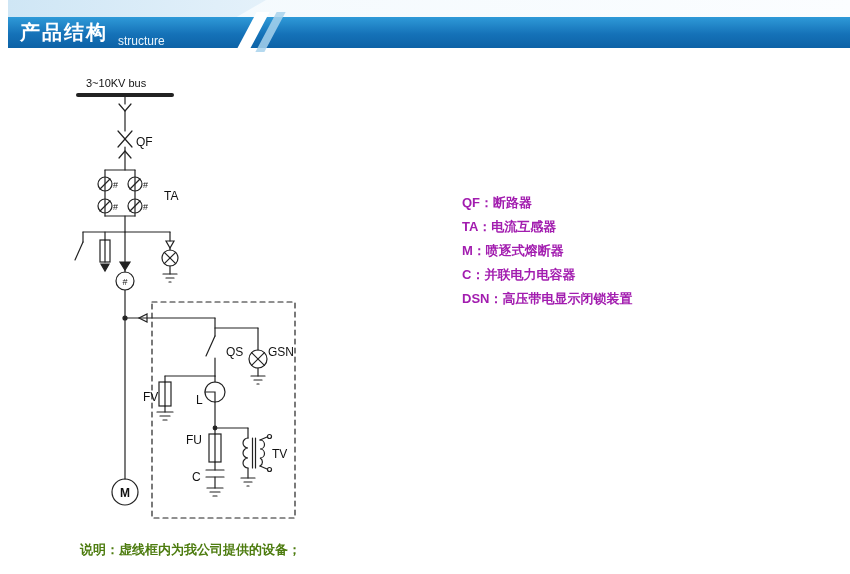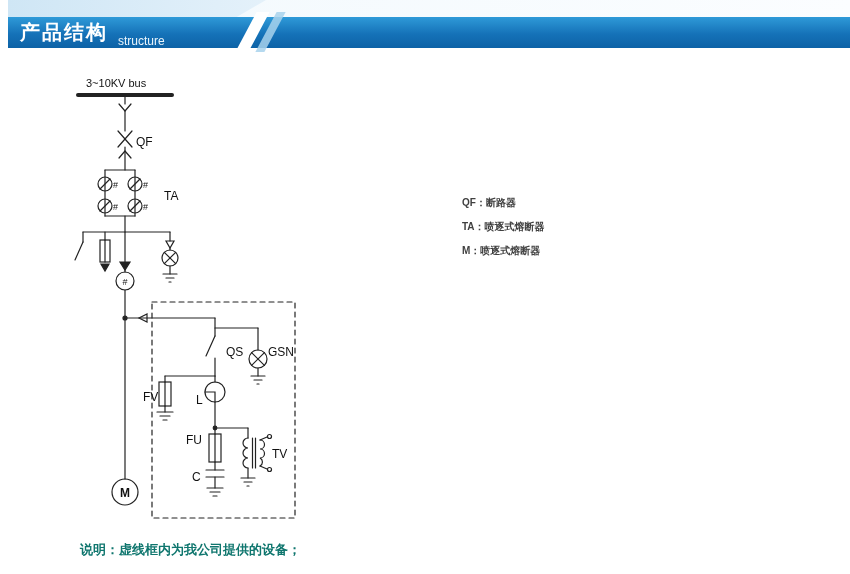--- a/index.html
+++ b/index.html
@@ -24,23 +24,23 @@
   .hdr-title{color:#ffffff;font-size:20px;font-weight:bold;
     letter-spacing:2px;padding-left:12px;}
   .hdr-sub{color:#eaf5fc;font-size:12px;margin-left:10px;margin-top:16px;}
   
   .diagram-svg{position:absolute;top:0;left:0;}
   .lbl{font-family:"Liberation Sans","DejaVu Sans",sans-serif;font-size:12px;fill:#111;}
   .lbl-small{font-size:11px;}
   .hash{font-size:9px;fill:#111;}
   
   .legend{position:absolute;left:462px;top:191px;}
-  .legend-row{font-size:10px;line-height:24px;color:#404040;font-weight:600;white-space:nowrap;}
-  
-  .note{position:absolute;left:80px;top:541px;font-size:13px;color:#0f766e;font-weight:600;}
+  .legend-row{font-size:13px;line-height:24px;color:#a21caf;font-weight:600;white-space:nowrap;}
+  
+  .note{position:absolute;left:80px;top:541px;font-size:13px;color:#4d7c0f;font-weight:600;}
 </style>
 </head>
 <body>
 
 <div class="hdr">
   <div class="hdr-top"></div>
   <div class="hdr-wedge"></div>
   <div class="hdr-slash-white"></div>
   <div class="hdr-slash-light"></div>
   <div class="hdr-bar">
@@ -219,17 +219,19 @@
 
   <text class="hash" x="113" y="188">#</text>
   <text class="hash" x="143" y="188">#</text>
   <text class="hash" x="113" y="210">#</text>
   <text class="hash" x="143" y="210">#</text>
   <text class="hash" x="125" y="285" text-anchor="middle">#</text>
 </svg>
 
 <div class="legend">
   <div class="legend-row">QF：断路器</div>
-  <div class="legend-row">TA：喷逐式熔断器</div>
+  <div class="legend-row">TA：电流互感器</div>
   <div class="legend-row">M：喷逐式熔断器</div>
+  <div class="legend-row">C：并联电力电容器</div>
+  <div class="legend-row">DSN：高压带电显示闭锁装置</div>
 </div>
 
 <div class="note">说明：虚线框内为我公司提供的设备；</div>
 
 </body></html>

